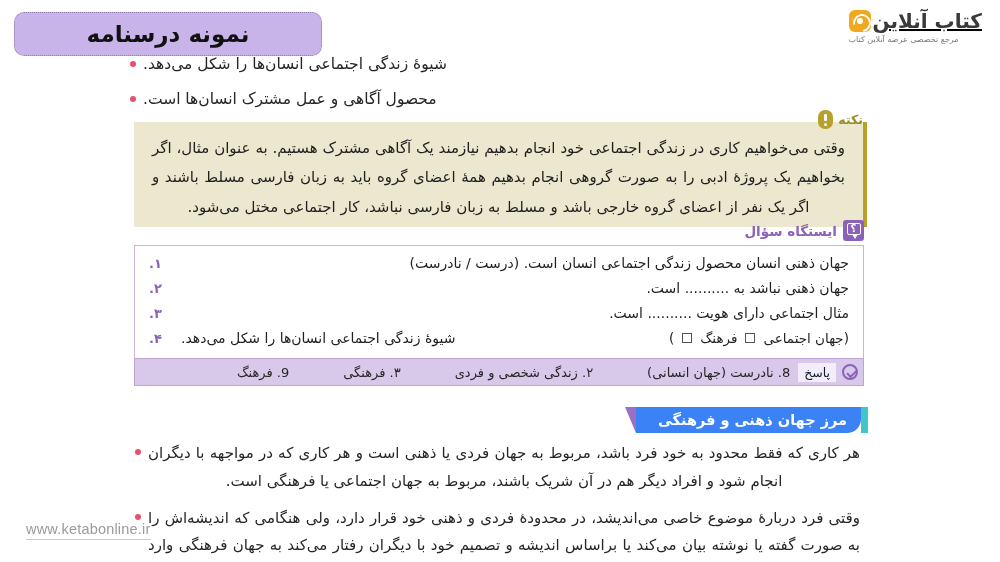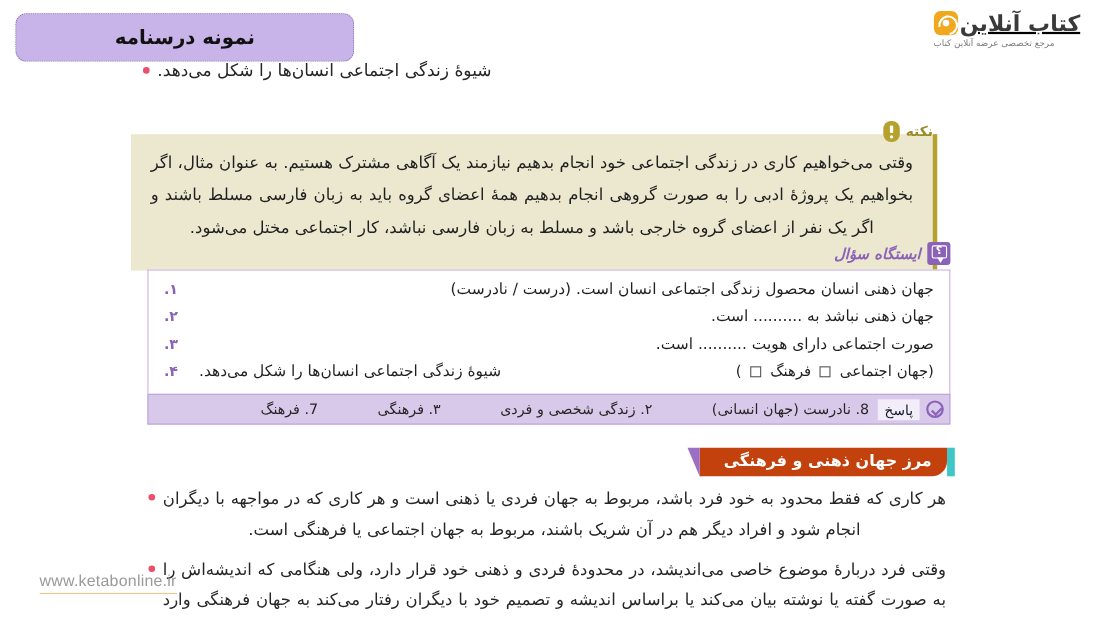--- a/index.html
+++ b/index.html
@@ -19,21 +19,21 @@
   
   .sample-badge {
     position: absolute;
     left: 14px; top: 12px;
     width: 308px; height: 44px;
     background: #c8b4e8;
     border: 1px dotted #8a77ad;
     border-radius: 10px;
     display: flex; align-items: center; justify-content: center;
     color: #111111;
-    font-size: 18px;
+    font-size: 23px;
     font-weight: bold;
     letter-spacing: 0px;
   }
 
   
   .brand {
     position: absolute;
     right: 18px; top: 10px;
     display: flex;
     flex-direction: column;
@@ -106,21 +106,21 @@
     text-align-last: right;
   }
 
   #top-bullets { right: 140px; top: 52px; width: 730px; }
   #top-bullets .bullet-row { justify-content: flex-end; }
   #top-bullets .bullet-text { white-space: nowrap; }
 
   
   .note-wrap {
     position: absolute;
-    right: 148px; top: 112px;
+    right: 133px; top: 112px;
     width: 733px;
   }
   .note-label {
     position: absolute;
     right: 4px; top: -2px;
     display: flex; align-items: center; gap: 5px;
     z-index: 3;
   }
   .note-label-text {
     color: #9a8b25;
@@ -147,21 +147,21 @@
     position: absolute;
     left: 6px; top: 13px;
     width: 3px; height: 3px;
     background: #ffffff;
     border-radius: 50%;
   }
   .note-body {
     margin-top: 10px;
     background: #ece8cf;
     border-right: 4px solid #b5a12c;
-    padding: 12px 18px 24px 18px;
+    padding: 12px 18px 5px 18px;
     color: #1f1f1f;
     font-size: 15px;
     line-height: 1.95;
     text-align: justify;
     text-align-last: center;
     min-height: 98px;
   }
 
   
   .qstation {
@@ -203,21 +203,20 @@
     text-align: center;
     color: #ffffff;
     font-size: 10px;
     font-weight: bold;
     line-height: 16px;
   }
   .qstation-title {
     color: #8b62b8;
     font-size: 13.5px;
     font-weight: bold;
-    font-style: italic;
   }
   .qbox {
     border: 1px solid #cbb3e0;
     border-bottom: none;
     padding: 9px 14px 8px 14px;
     background: #ffffff;
   }
   .qrow {
     display: flex;
     align-items: baseline;
@@ -317,21 +316,21 @@
     height: 26px;
   }
   .section-accent {
     width: 7px;
     background: #3fc6c6;
     order: 0;
     flex: 0 0 auto;
   }
   .section-banner {
     order: 1;
-    background: #c2410c;
+    background: #3b82f6;
     color: #ffffff;
     font-size: 14.5px;
     font-weight: bold;
     display: flex; align-items: center;
     padding: 0 14px 0 22px;
     border-radius: 0 0 14px 0;
     position: relative;
   }
   .section-banner::after {
     content: "";
@@ -347,21 +346,21 @@
   #bottom-bullets .bullet-text {
     font-size: 15px;
     line-height: 1.85;
     text-align: justify;
     text-align-last: center;
   }
 
   
   .watermark {
     position: absolute;
-    left: 36px; bottom: 22px;
+    left: 26px; bottom: 22px;
     color: #9a9a9a;
     font-size: 14.5px;
     font-family: "Liberation Sans", sans-serif;
     direction: ltr;
     border-bottom: 1.5px solid #e8c98a;
     padding-bottom: 2px;
     letter-spacing: 0.2px;
   }
 </style>
 </head>
@@ -377,20 +376,24 @@
     <div class="brand-row">
       <span class="brand-name">کتاب آنلاین</span>
       <span class="brand-mark"></span>
     </div>
     <div class="brand-tag">مرجع تخصصی عرضه آنلاین کتاب</div>
   </div>
 
   <div class="bullet-list" id="top-bullets">
     <div class="bullet-row">
       <span class="bullet-text">شیوهٔ زندگی اجتماعی انسان‌ها را شکل می‌دهد.</span>
+      <span class="dot"></span>
+    </div>
+    <div class="bullet-row">
+      <span class="bullet-text">محصول آگاهی و عمل مشترک انسان‌ها است.</span>
       <span class="dot"></span>
     </div>
   </div>
 
   <div class="note-wrap">
     <div class="note-label">
       <span class="note-label-text">نکته</span>
       <span class="note-icon"></span>
     </div>
     <div class="note-body">وقتی می‌خواهیم کاری در زندگی اجتماعی خود انجام بدهیم نیازمند یک آگاهی مشترک هستیم. به عنوان مثال، اگر بخواهیم یک پروژهٔ ادبی را به صورت گروهی انجام بدهیم همهٔ اعضای گروه باید به زبان فارسی مسلط باشند و اگر یک نفر از اعضای گروه خارجی باشد و مسلط به زبان فارسی نباشد، کار اجتماعی مختل می‌شود.</div>
@@ -408,21 +411,21 @@
     <div class="qbox">
       <div class="qrow">
         <span class="qtext">جهان ذهنی انسان محصول زندگی اجتماعی انسان است. (درست / نادرست)</span>
         <span class="qnum">۱.</span>
       </div>
       <div class="qrow">
         <span class="qtext">جهان ذهنی نباشد به .......... است.</span>
         <span class="qnum">۲.</span>
       </div>
       <div class="qrow">
-        <span class="qtext">صورت اجتماعی دارای هویت .......... است.</span>
+        <span class="qtext">مثال اجتماعی دارای هویت .......... است.</span>
         <span class="qnum">۳.</span>
       </div>
       <div class="qrow">
         <span class="qtext">
           <span class="qrow-split">
             <span class="qopts">
               <span>(جهان اجتماعی</span>
               <span class="cbox"></span>
               <span>فرهنگ</span>
               <span class="cbox"></span>
@@ -437,21 +440,21 @@
 
     <div class="answer-bar">
       <span class="answer-check">
         <span class="check-circle"></span>
       </span>
       <span class="answer-label">پاسخ</span>
       <span class="answer-items">
         <span class="answer-item">8. نادرست (جهان انسانی)</span>
         <span class="answer-item">۲. زندگی شخصی و فردی</span>
         <span class="answer-item">۳. فرهنگی</span>
-        <span class="answer-item">7. فرهنگ</span>
+        <span class="answer-item">9. فرهنگ</span>
       </span>
     </div>
   </div>
 
   <div class="section-head">
     <span class="section-accent"></span>
     <span class="section-banner">مرز جهان ذهنی و فرهنگی</span>
   </div>
 
   <div class="bullet-list" id="bottom-bullets">

